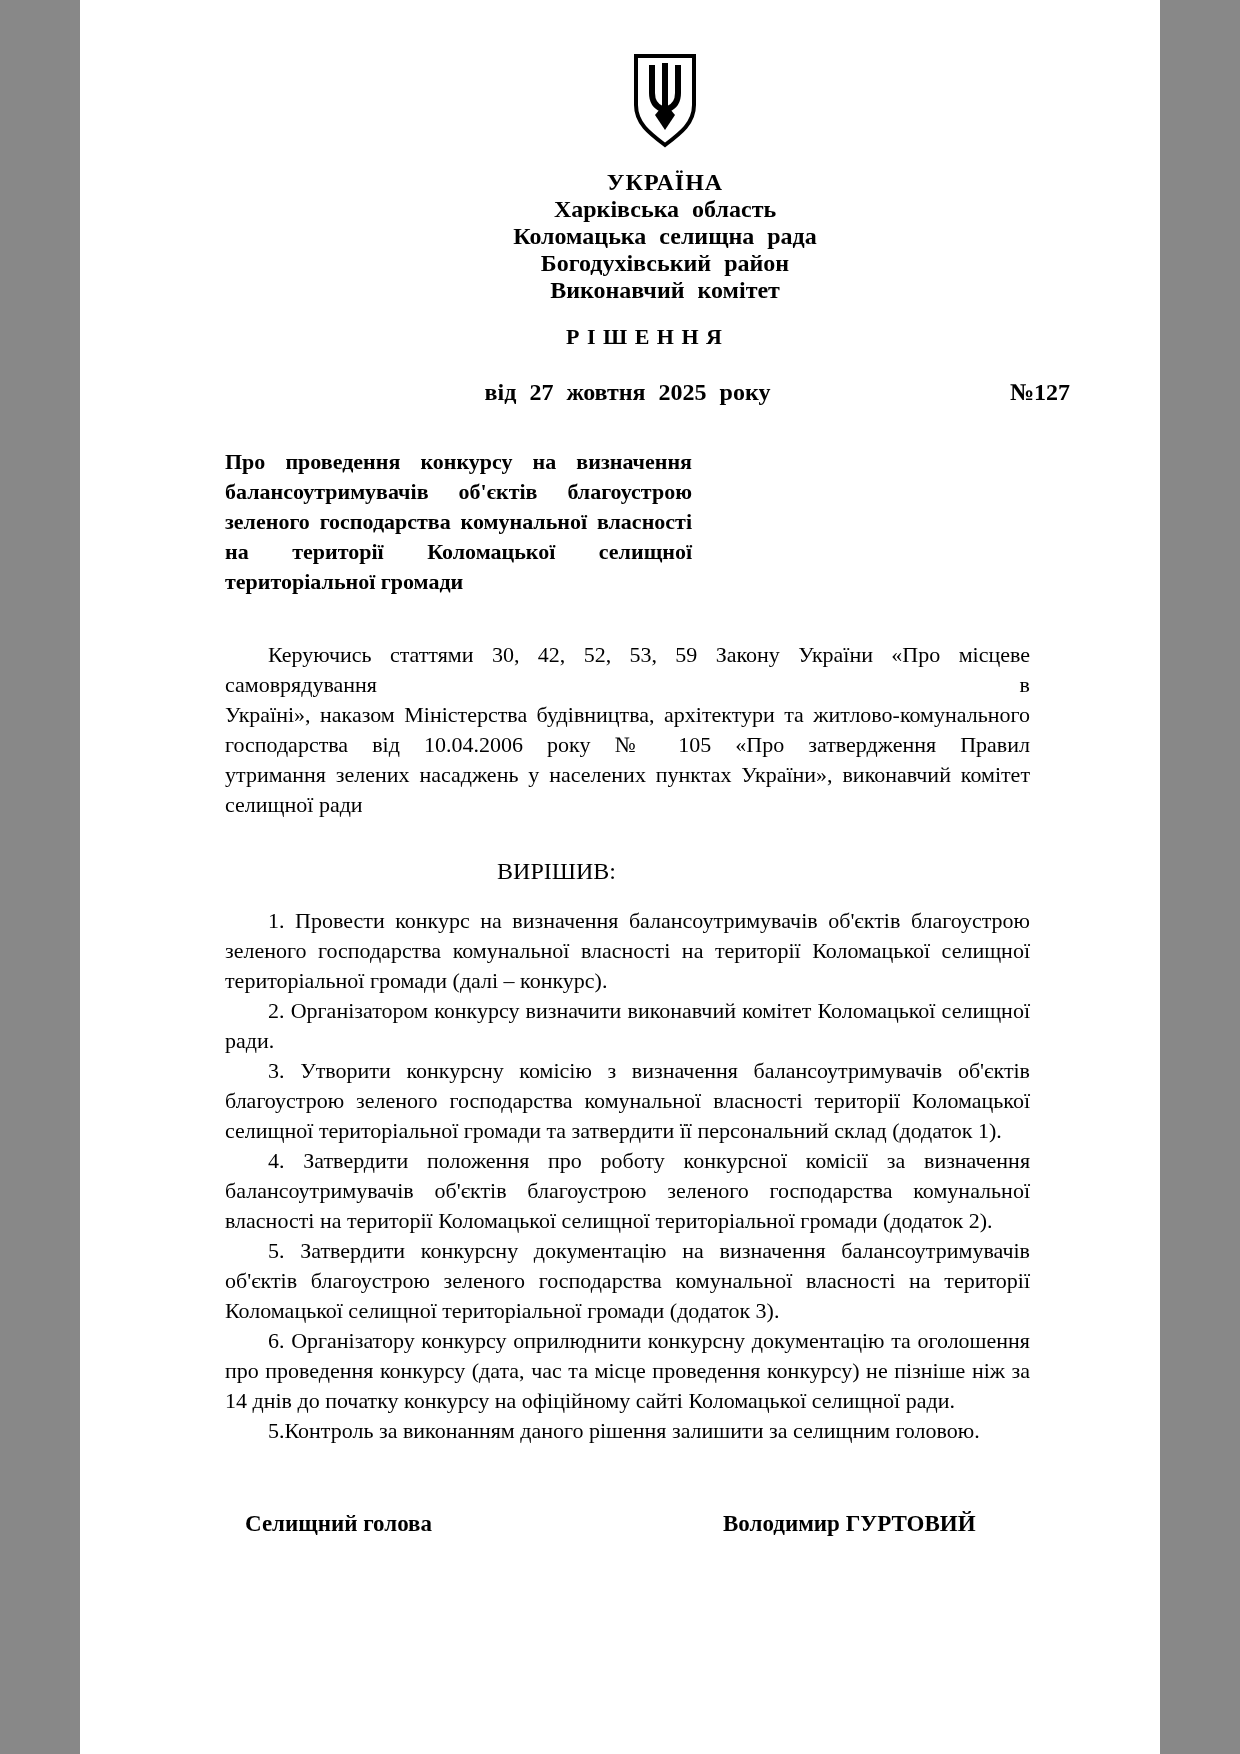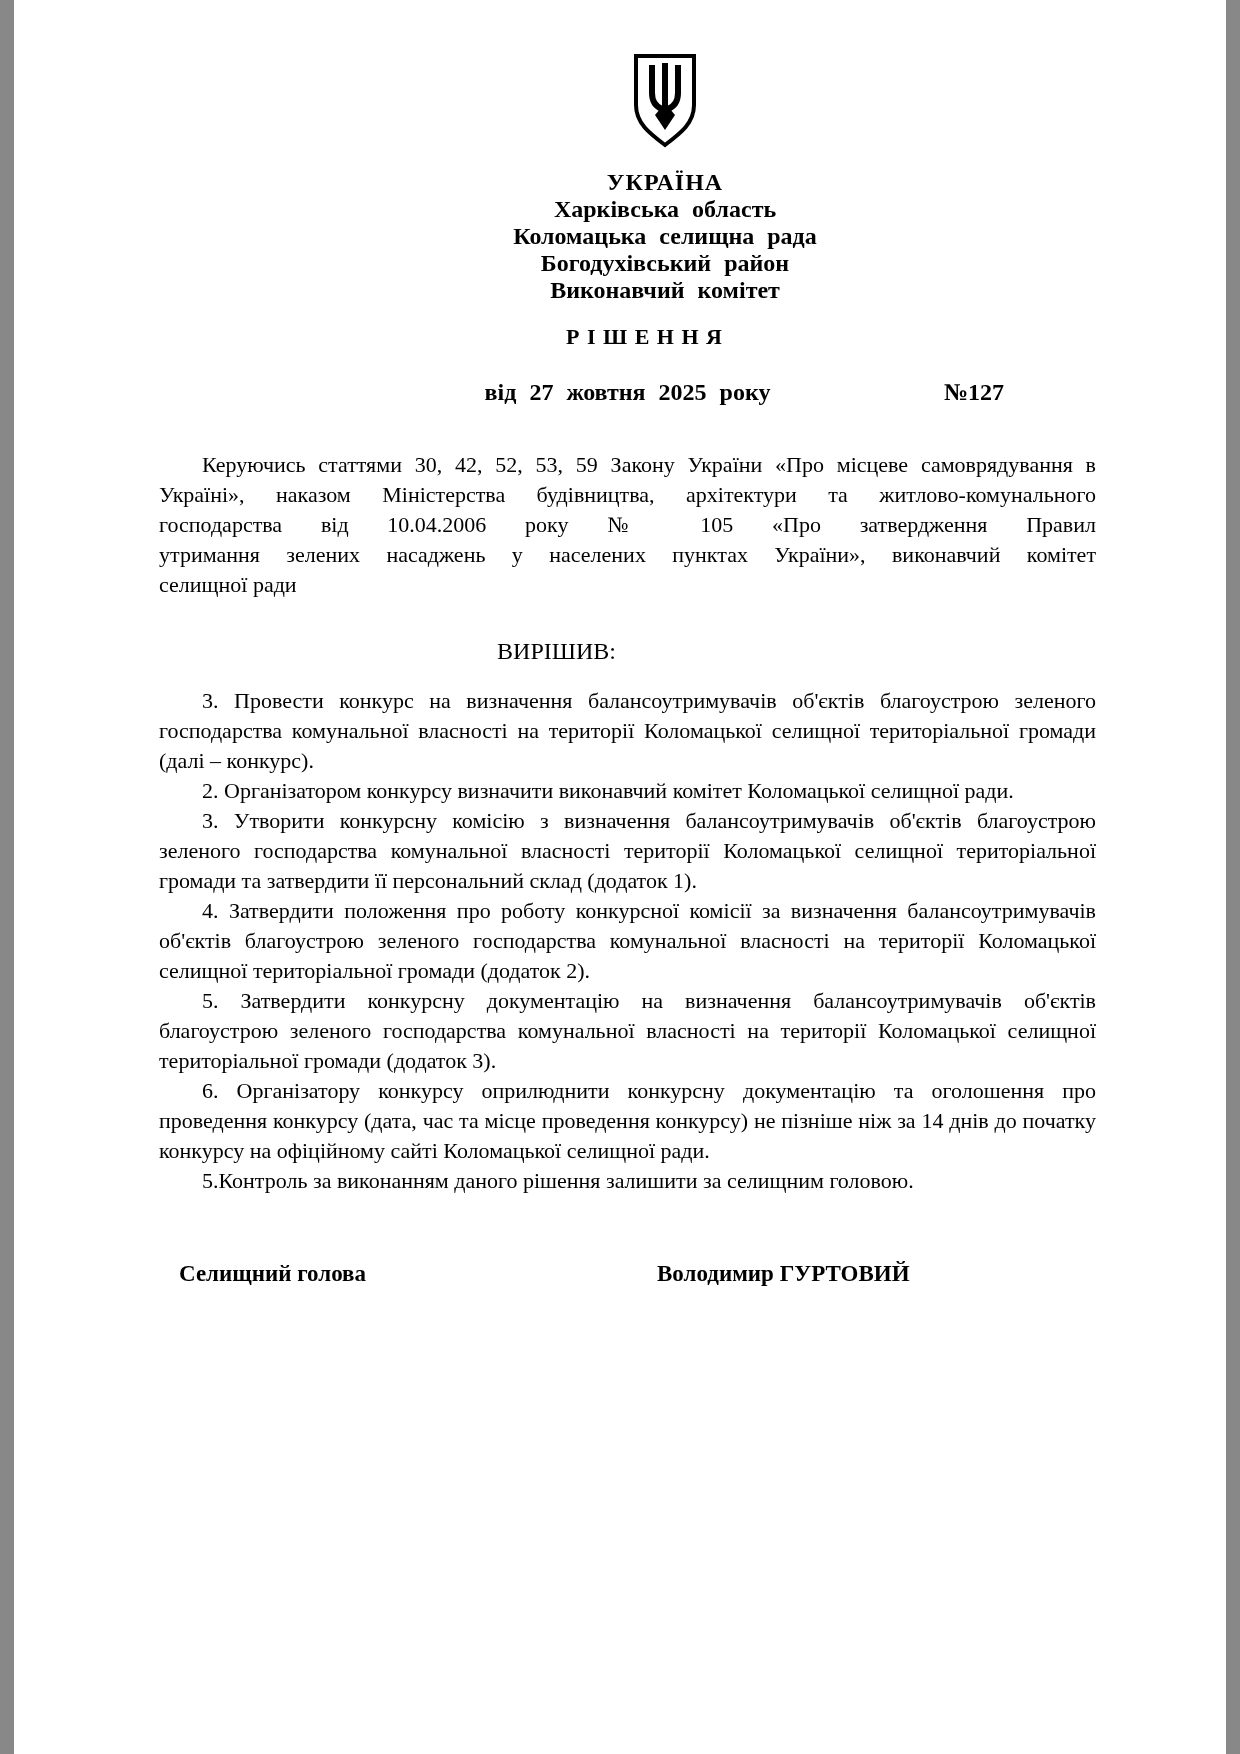--- a/index.html
+++ b/index.html
@@ -1,17 +1,17 @@
 <!DOCTYPE html>
 <html><head>
 <meta charset="utf-8">
 <style>
   html,body{margin:0;padding:0;background:#888;}
   .page{
-    width:1212px;height:1754px;background:#ffffff;color:#000;
+    width:1080px;height:1754px;background:#ffffff;color:#000;
     font-family:"Liberation Serif","DejaVu Serif",serif;
     position:relative;overflow:hidden;margin:0 auto;
   }
   .content{padding:53px 130px 0 145px;}
 
   .emblem-wrap{text-align:center;padding-left:75px;line-height:0;height:100px;}
 
   .org-header{text-align:center;padding-left:75px;font-weight:bold;
     font-size:24px;line-height:27px;margin-top:16px;}
   .org-header .line{word-spacing:7px;}
@@ -69,33 +69,34 @@
       <div class="line">Виконавчий комітет</div>
     </div>
 
     <div class="doc-title">Р І Ш Е Н Н Я</div>
 
     <div class="date-row">
       <span class="date-text">від 27 жовтня 2025 року</span>
       <span class="doc-number">№127</span>
     </div>
 
+    <div class="subject">Про проведення конкурсу на визначення балансоутримувачів об'єктів благоустрою зеленого господарства комунальної власності на території Коломацької селищної територіальної громади</div>
 
     <div class="preamble">
       <div class="jline first">Керуючись статтями 30, 42, 52, 53, 59 Закону України «Про місцеве самоврядування в</div>
       <div class="jline">Україні», наказом Міністерства будівництва, архітектури та житлово-комунального</div>
       <div class="jline">господарства від 10.04.2006 року № 105 «Про затвердження Правил</div>
       <div class="jline">утримання зелених насаджень у населених пунктах України», виконавчий комітет</div>
       <div class="jline last">селищної ради</div>
     </div>
 
     <div class="resolved">ВИРІШИВ:</div>
 
     <div class="items">
-      <p>3. Провести конкурс на визначення балансоутримувачів об'єктів благоустрою зеленого господарства комунальної власності на території Коломацької селищної територіальної громади (далі – конкурс).</p>
+      <p>1. Провести конкурс на визначення балансоутримувачів об'єктів благоустрою зеленого господарства комунальної власності на території Коломацької селищної територіальної громади (далі – конкурс).</p>
       <p>2. Організатором конкурсу визначити виконавчий комітет Коломацької селищної ради.</p>
       <p>3. Утворити конкурсну комісію з визначення балансоутримувачів об'єктів благоустрою зеленого господарства комунальної власності території Коломацької селищної територіальної громади та затвердити її персональний склад (додаток 1).</p>
       <p>4. Затвердити положення про роботу конкурсної комісії за визначення балансоутримувачів об'єктів благоустрою зеленого господарства комунальної власності на території Коломацької селищної територіальної громади (додаток 2).</p>
       <p>5. Затвердити конкурсну документацію на визначення балансоутримувачів об'єктів благоустрою зеленого господарства комунальної власності на території Коломацької селищної територіальної громади (додаток 3).</p>
       <p>6. Організатору конкурсу оприлюднити конкурсну документацію та оголошення про проведення конкурсу (дата, час та місце проведення конкурсу) не пізніше ніж за 14 днів до початку конкурсу на офіційному сайті Коломацької селищної ради.</p>
       <p>5.Контроль за виконанням даного рішення залишити за селищним головою.</p>
     </div>
 
     <div class="signature">
       <span class="sig-position">Селищний голова</span>

